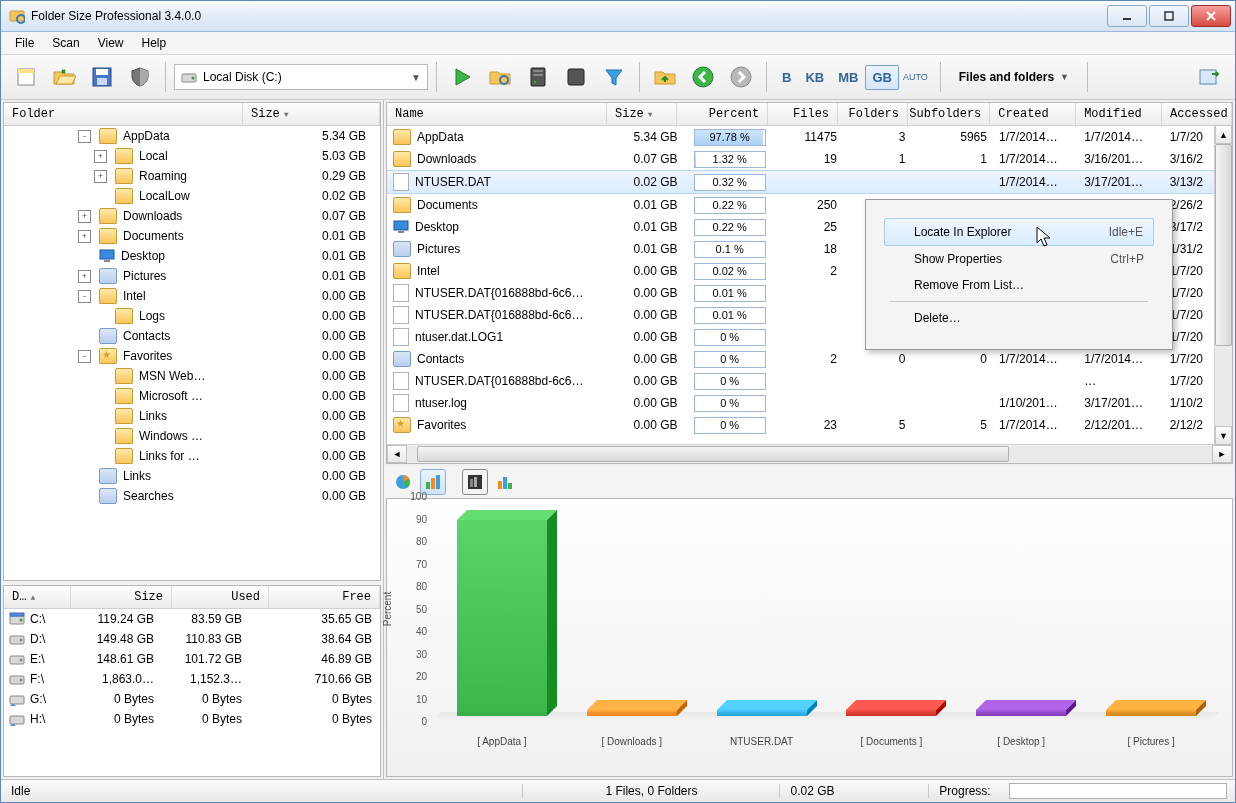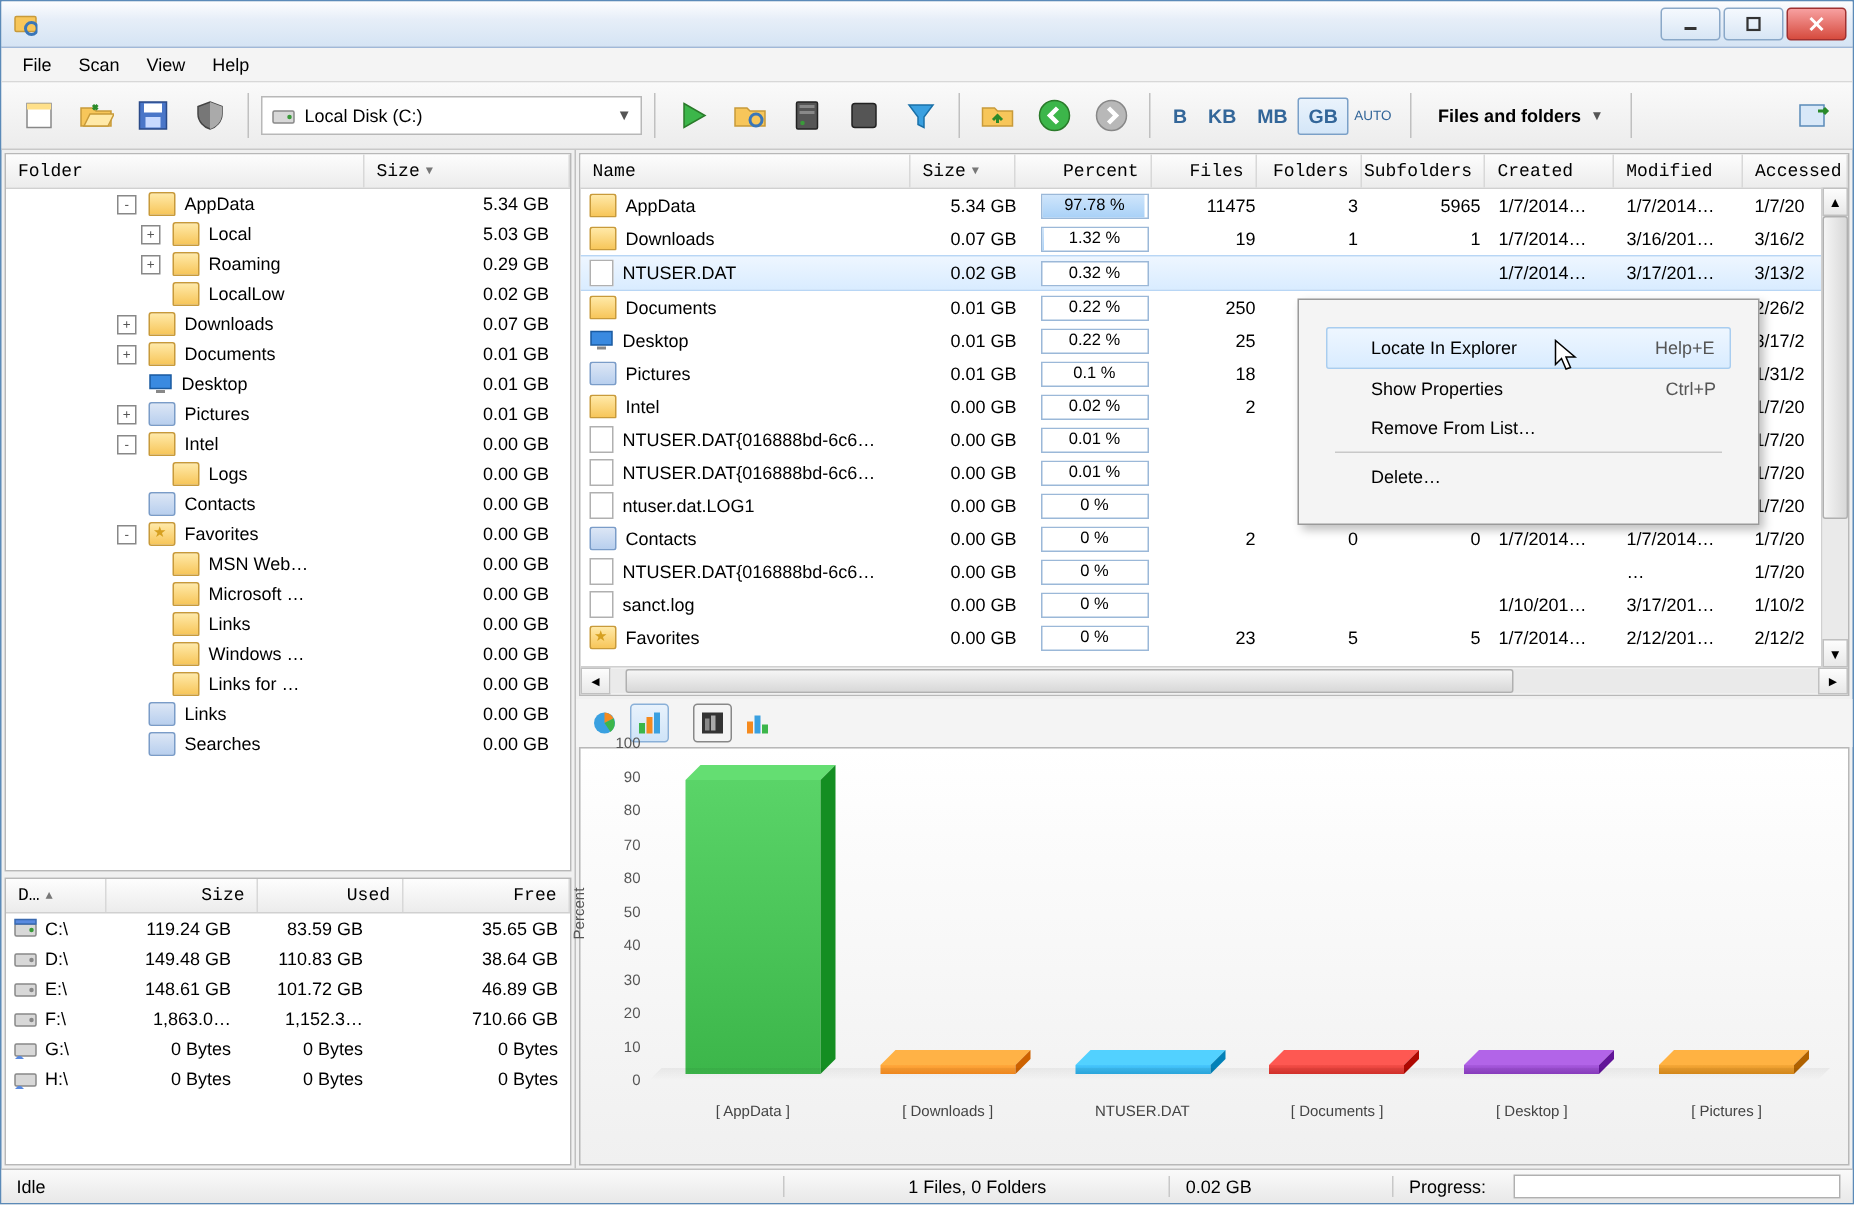--- a/index.html
+++ b/index.html
@@ -93,20 +93,21 @@
 </style>
 </head>
 <body>
 
 <div class="window">
   <div class="titlebar">
     <svg class="appicon" viewBox="0 0 16 16">
         <rect x="1" y="3" width="14" height="10" rx="1" fill="#f7c65a" stroke="#c89a3a"></rect>
         <circle cx="12" cy="11" r="4" fill="none" stroke="#3a76b8" stroke-width="2"></circle>
       </svg>
+    <div class="title">Folder Size Professional 3.4.0.0</div>
     <div class="winbtns">
       <div class="winbtn">
           <svg width="10" height="10">
             <line x1="1" y1="8" x2="9" y2="8" stroke="#333" stroke-width="2"></line>
           </svg>
         </div>
       <div class="winbtn">
           <svg width="10" height="10">
             <rect x="1" y="1" width="8" height="8" fill="none" stroke="#333" stroke-width="1.5"></rect>
           </svg>
@@ -754,21 +755,21 @@
               <div class="lcell" style="width:60px;text-align:right;"></div>
               <div class="lcell" style="width:60px;text-align:right;"></div>
               <div class="lcell" style="width:74px;text-align:right;"></div>
               <div class="lcell" style="width:78px;"></div>
               <div class="lcell" style="width:78px;">…</div>
               <div class="lcell" style="width:60px;">1/7/20</div>
             </div>
             <div class="lrow">
               <div class="lcell" style="width:230px;display:flex;align-items:center;gap:6px;">
                 <span class="fileicon"></span>
-                <span>sanct.log</span>
+                <span>ntuser.log</span>
               </div>
               <div class="lcell" style="width:60px;text-align:right;">0.00 GB</div>
               <div class="lcell" style="width:84px;">
                 <div class="pctbox">
                   <div class="pctfill" style="width:0%;"></div>
                   <span class="pcttext">0 %</span>
                 </div>
               </div>
               <div class="lcell" style="width:60px;text-align:right;"></div>
               <div class="lcell" style="width:60px;text-align:right;"></div>
@@ -911,21 +912,21 @@
     <div class="scell" style="width:510px;">Idle</div>
     <div class="scell" style="width:240px;text-align:center;">1 Files, 0 Folders</div>
     <div class="scell" style="width:130px;">0.02 GB</div>
     <div class="scell" style="border:none;">Progress:</div>
     <div class="progress"></div>
   </div>
 
   <div class="ctxmenu" id="ctxmenu">
       <div class="mi hl">
         <span>Locate In Explorer</span>
-        <span class="sc">Help+E</span>
+        <span class="sc">Idle+E</span>
       </div>
       <div class="mi">
         <span>Show Properties</span>
         <span class="sc">Ctrl+P</span>
       </div>
       <div class="mi">
         <span>Remove From List…</span>
       </div>
       <div class="msep"></div>
       <div class="mi">

